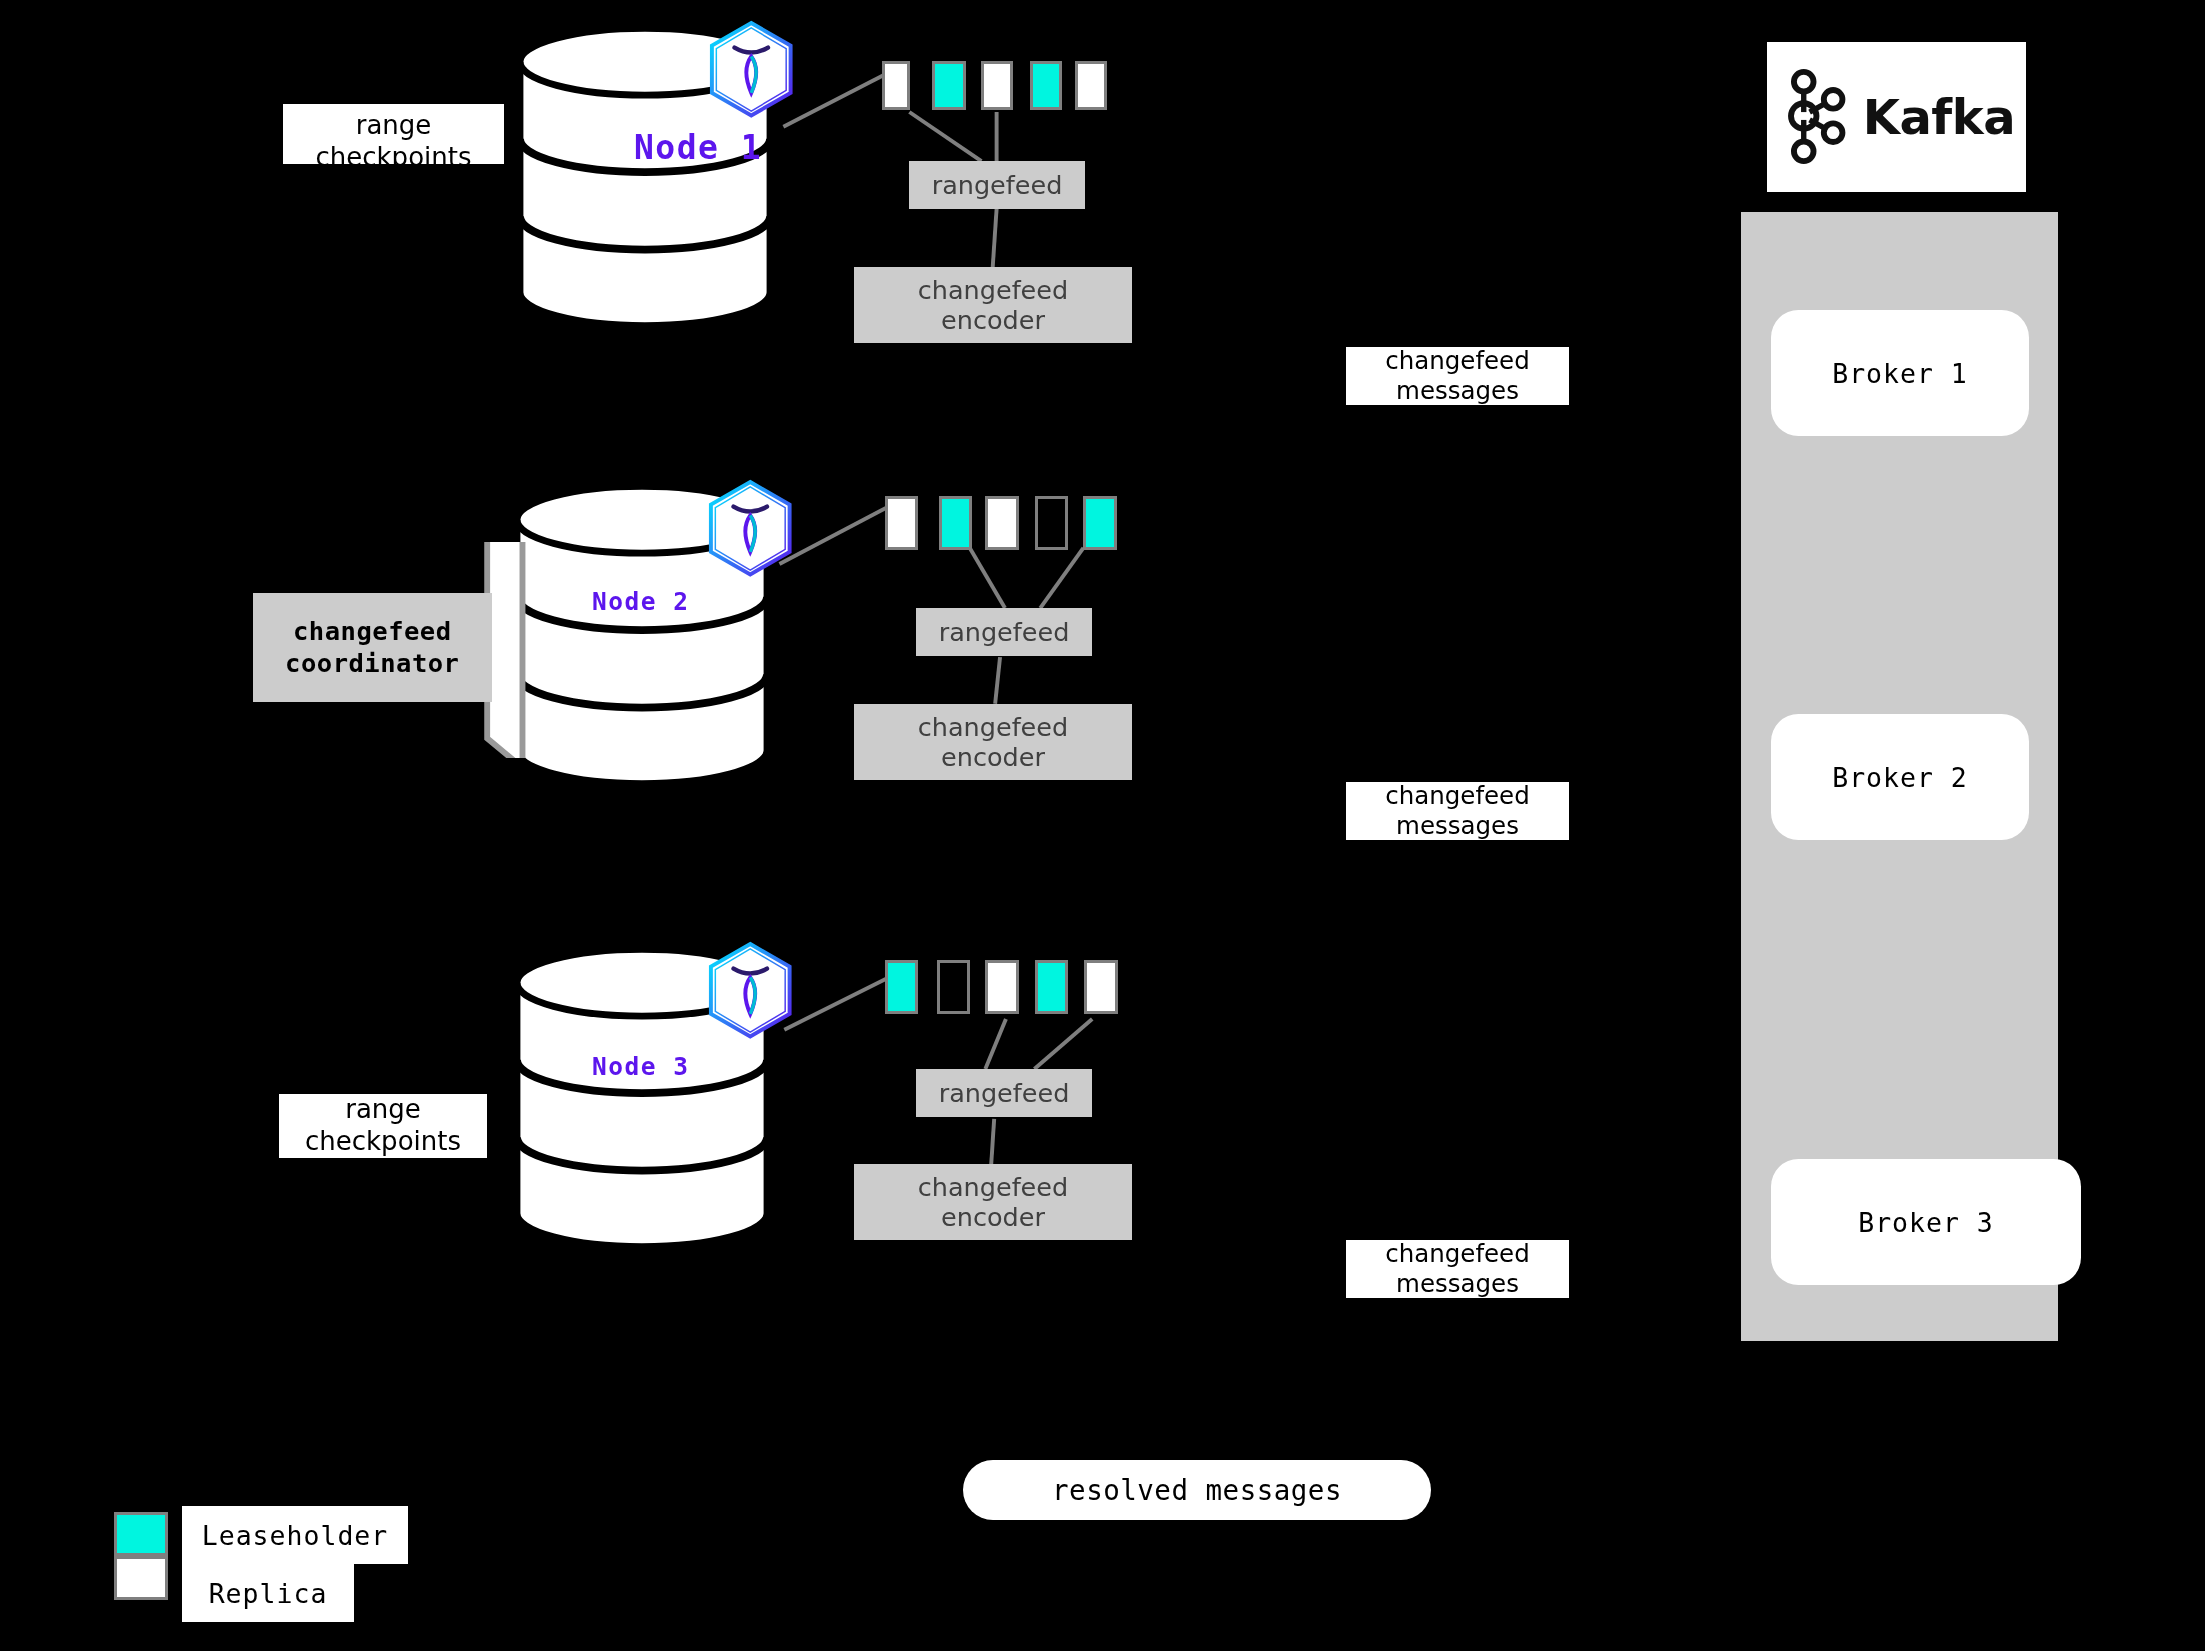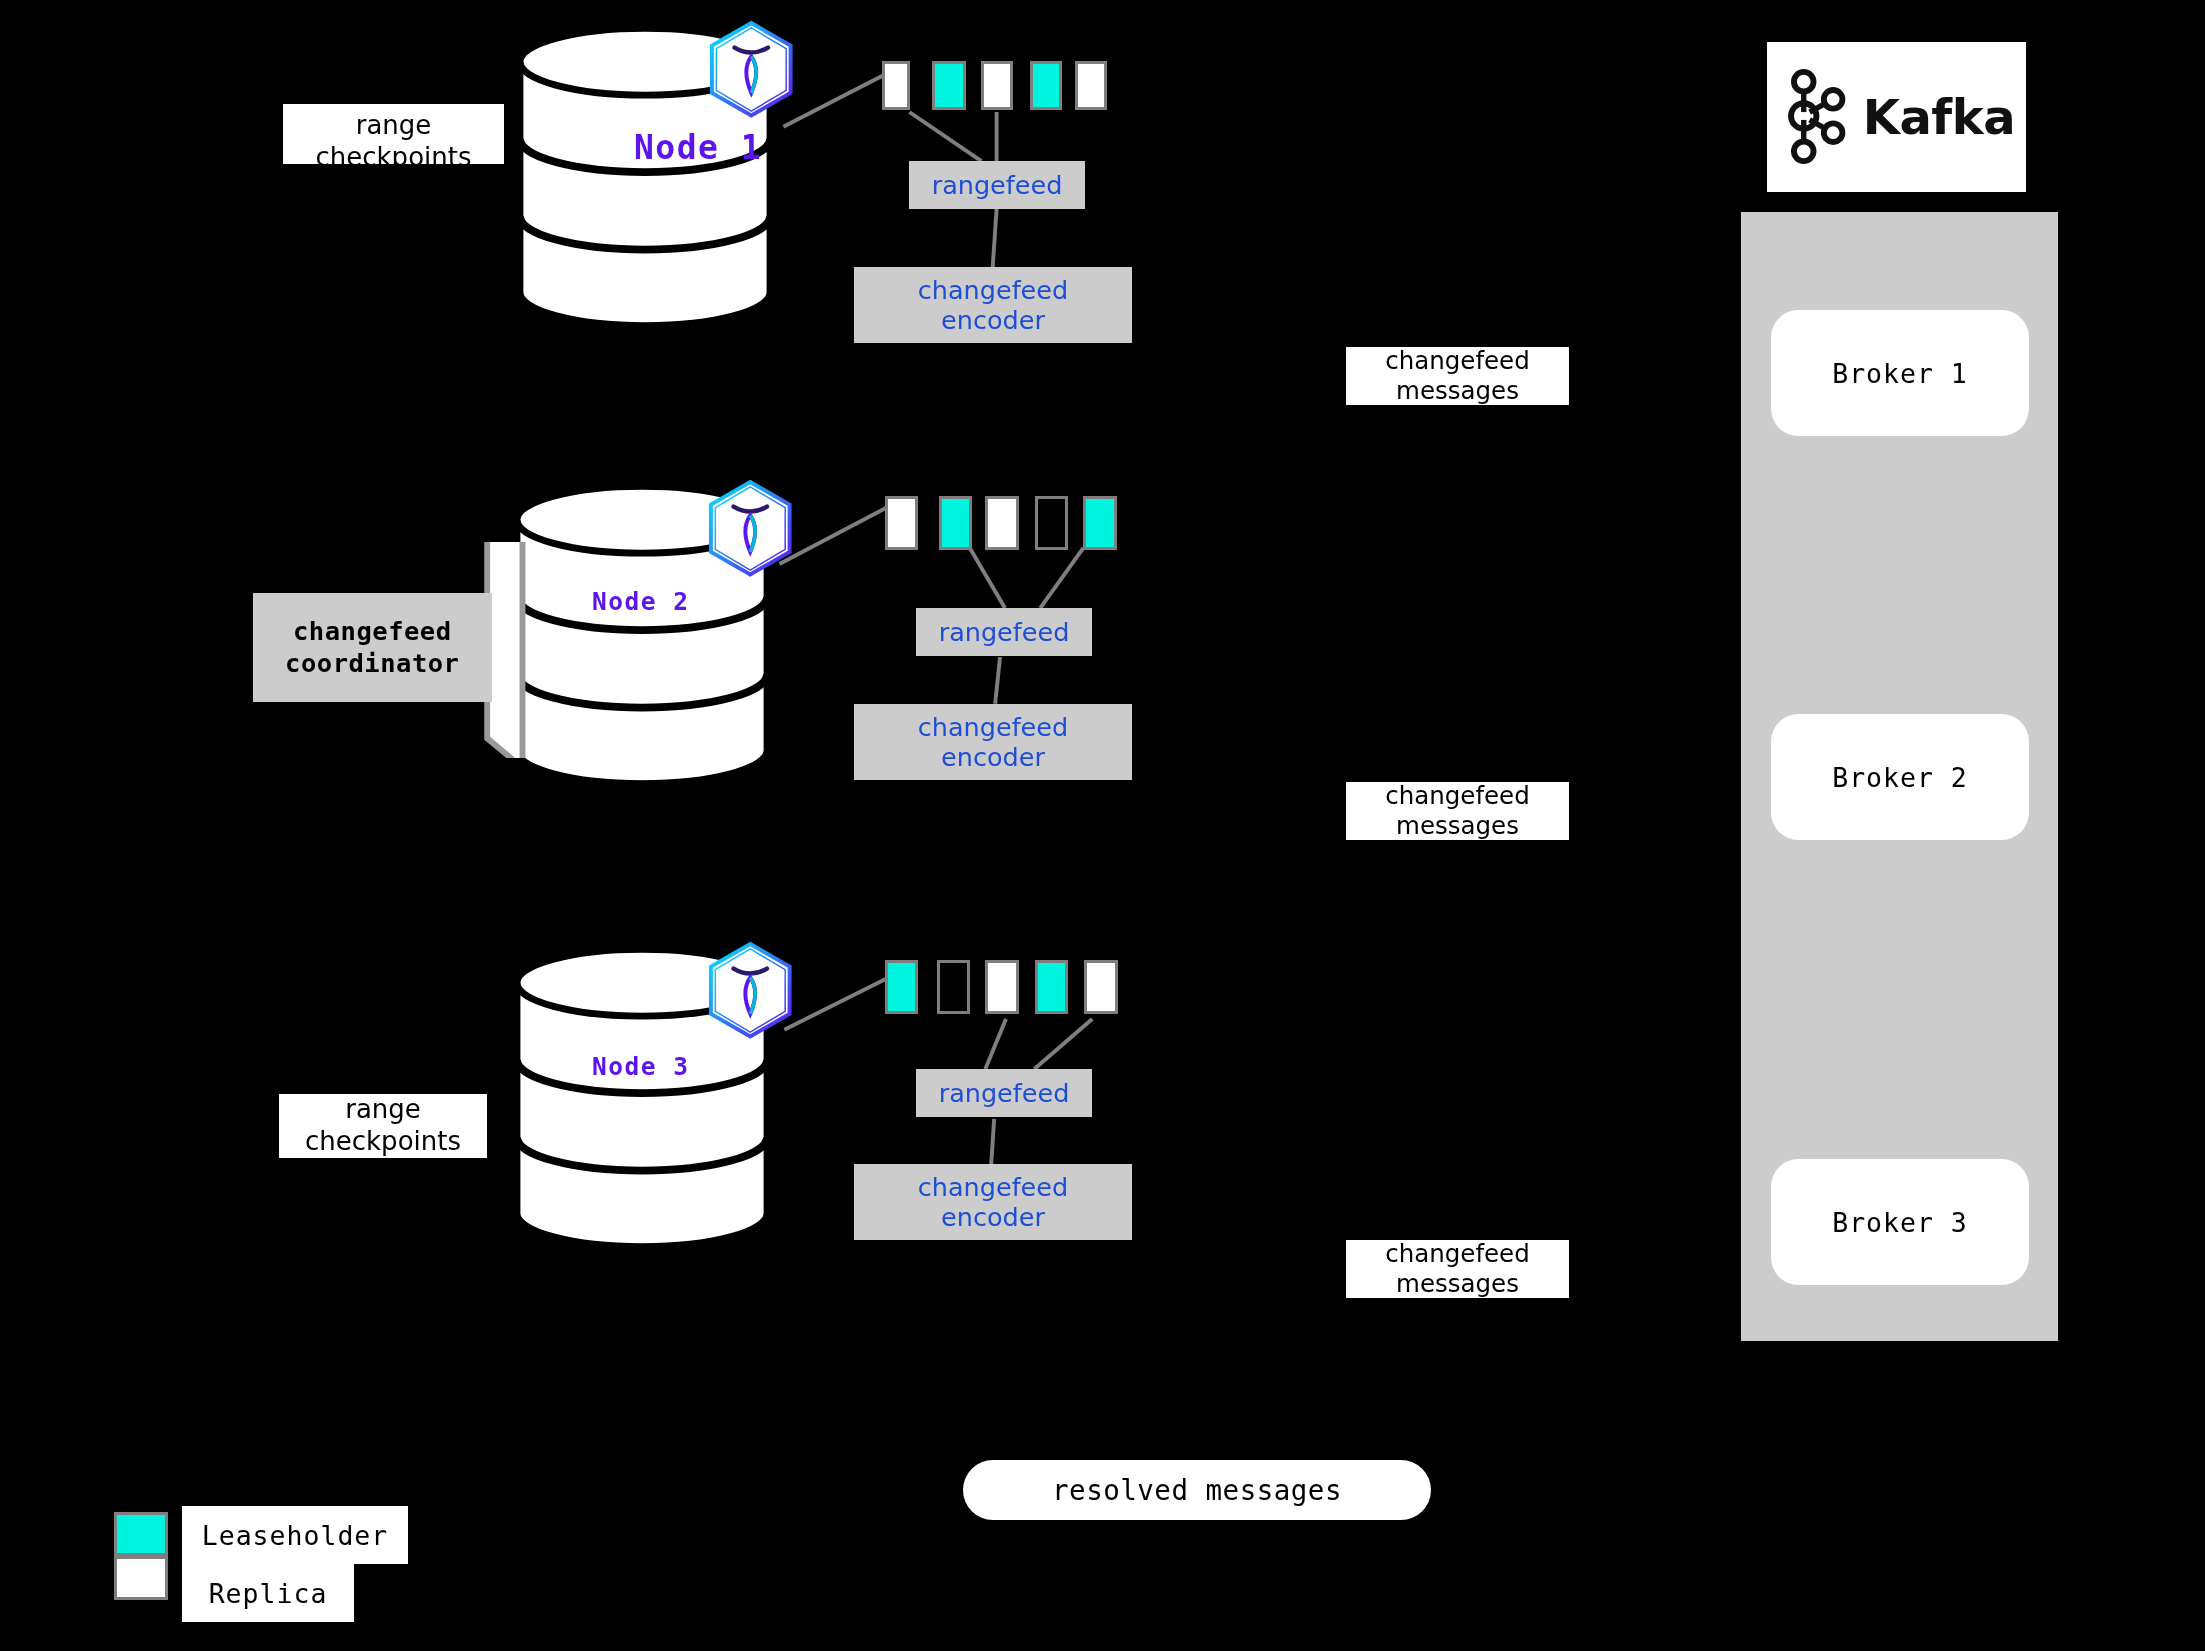--- a/index.html
+++ b/index.html
@@ -22,21 +22,21 @@
   .replica{
     position:absolute;border:3.4px solid #7f7f7f;background:transparent;
     box-sizing:border-box;
   }
   .replica.fill-white{background:#ffffff;}
   .replica.fill-cyan{background:#00f5e0;}
   .replica.fill-none{background:transparent;}
 
   
   .graybox{
-    position:absolute;background:#cccccc;color:#1d4ed8;
+    position:absolute;background:#cccccc;color:#404040;
     display:flex;align-items:center;justify-content:center;
     text-align:center;line-height:1.18;
     font-family:"DejaVu Sans", sans-serif;
     box-sizing:border-box;
   }
 
   
   .whitebox{
     position:absolute;background:#ffffff;color:#000;
     display:flex;align-items:center;justify-content:center;
@@ -288,21 +288,21 @@
 </div>
 
 <div class="kafka-panel" style="left:1741px;top:212px;width:317px;height:1129px;"></div>
 
 <div class="broker" style="left:1771px;top:290px;width:258px;height:126px;font-size:26.5px;margin-top:20px;">
   <span>Broker 1</span>
 </div>
 <div class="broker" style="left:1771px;top:714px;width:258px;height:126px;font-size:26.5px;">
   <span>Broker 2</span>
 </div>
-<div class="broker" style="left:1771px;top:1159px;width:258px;height:126px;font-size:26.5px;">
+<div class="broker" style="left:1771px;top:1159px;width:310px;height:126px;font-size:26.5px;">
   <span>Broker 3</span>
 </div>
 
 <div class="pill" style="left:963px;top:1460px;width:468px;height:60px;font-size:27.5px;">
   <span>resolved messages</span>
 </div>
 
 <div class="legend-sw" style="left:114px;top:1512px;width:54px;height:44px;background:#00f5e0;"></div>
 <div class="legend-label" style="left:182px;top:1506px;width:226px;height:58px;font-size:26.5px;">
   <span>Leaseholder</span>

